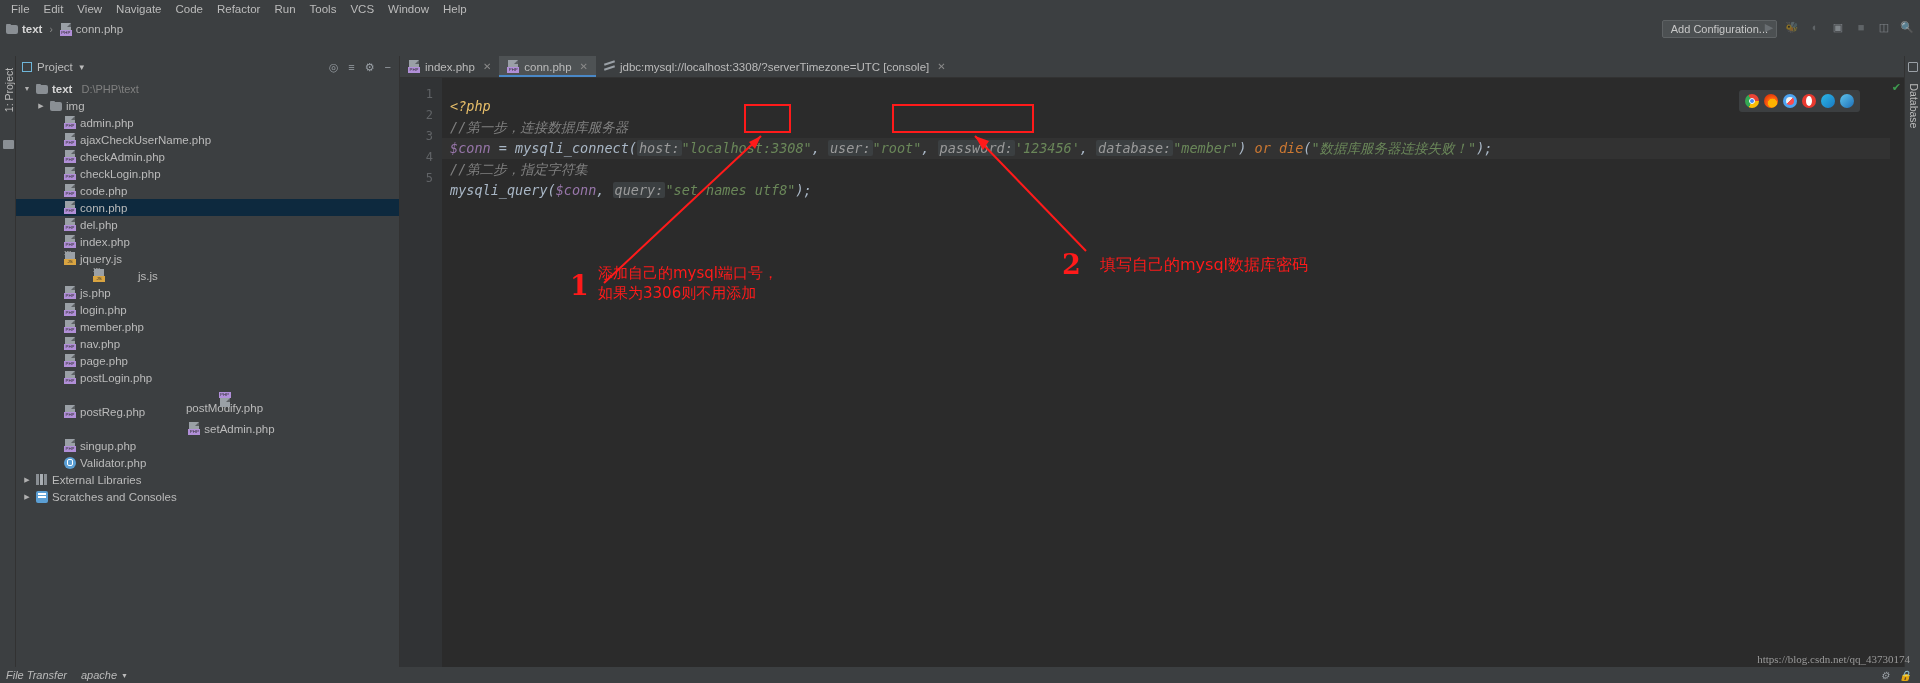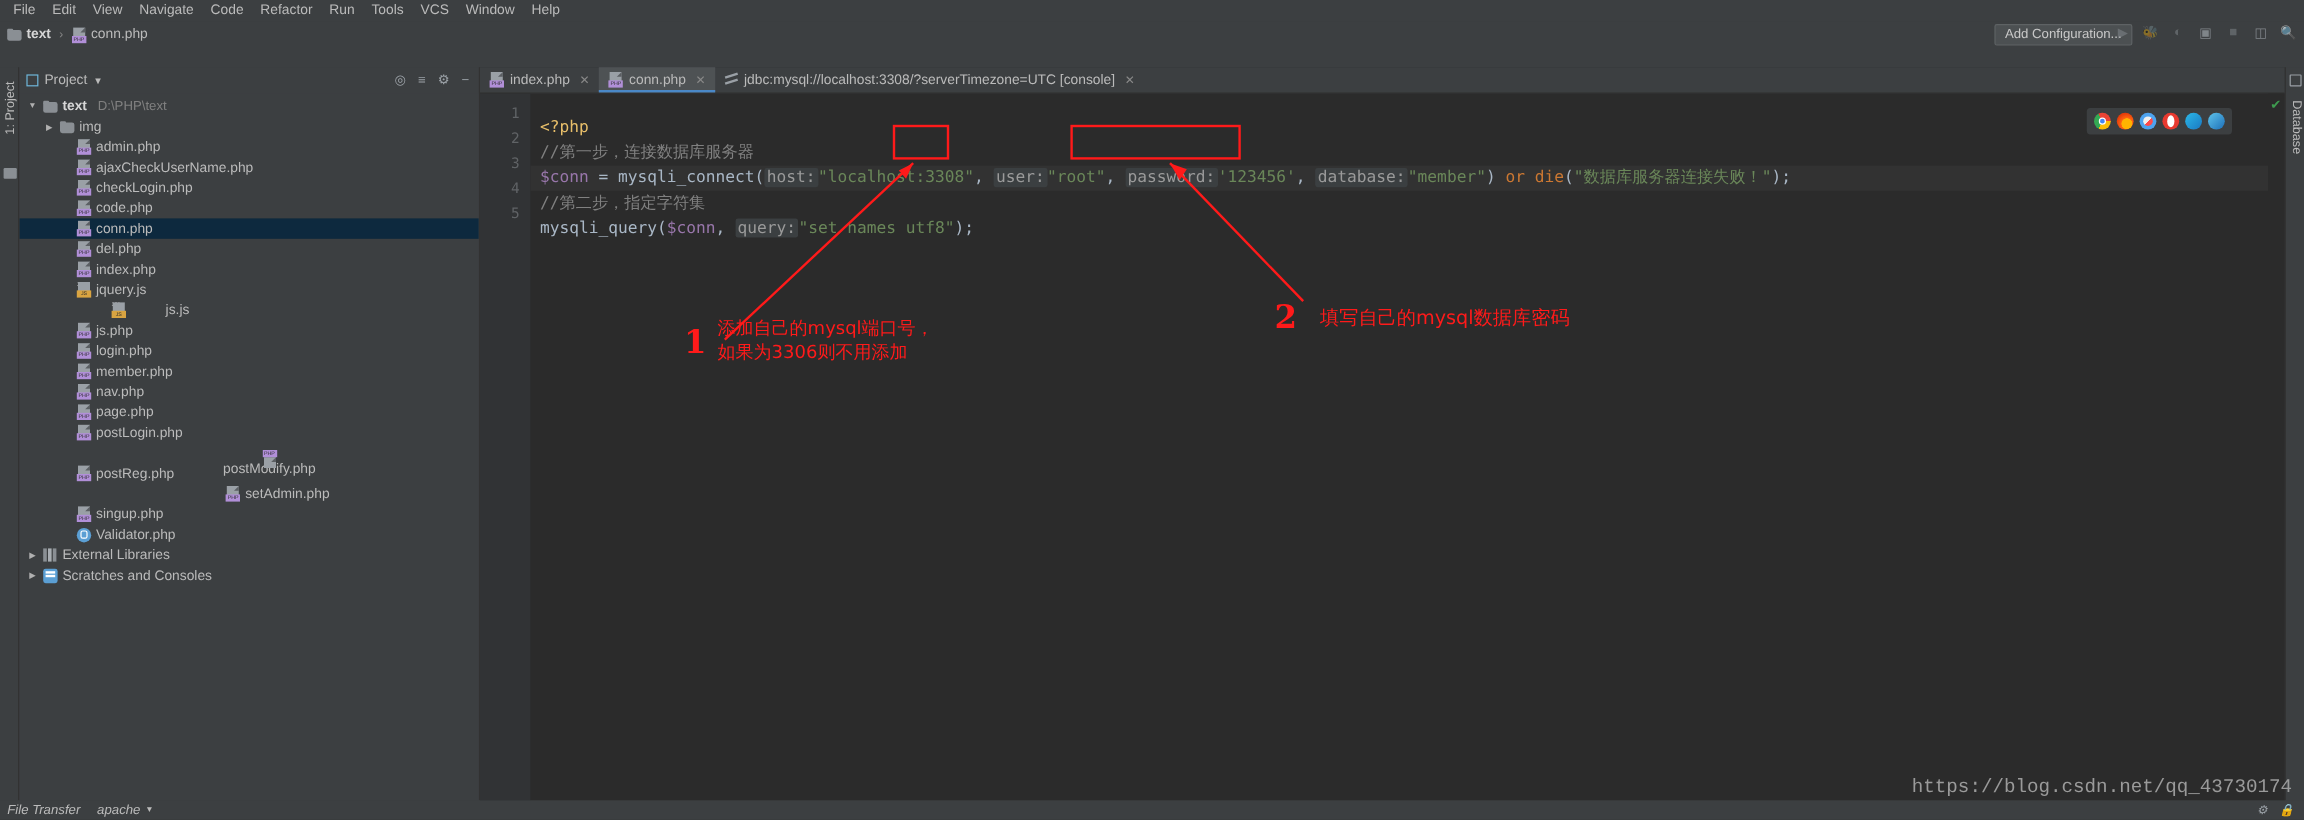--- a/index.html
+++ b/index.html
@@ -84,21 +84,21 @@
   .tab.active { background:#4e5254; }
   .tab.active:after { content:""; position:absolute; left:0; right:0; bottom:0; height:2px; background:#4a88c7; }
   .tab .x { color:#8a8a8a; font-size:10px; margin-left:3px; }
   .tab .db-ico { width:11px; height:11px; position:relative; display:inline-block; }
   .tab .db-ico:before { content:""; position:absolute; left:0; top:1px; width:11px; height:2px; background:#9aa0a6; transform:rotate(-18deg); }
   .tab .db-ico:after { content:""; position:absolute; left:0; top:6px; width:11px; height:2px; background:#9aa0a6; transform:rotate(-18deg); }
 
   .codearea { flex:1; background:#2b2b2b; position:relative; display:flex; }
   .gutter { width:42px; background:#313335; padding-top:6px; text-align:right; }
   .gutter div { height:21px; line-height:21px; color:#606366; font-size:12px; padding-right:9px; font-family:"DejaVu Sans Mono", monospace; }
-  .code { flex:1; padding-top:18px; position:relative; }
+  .code { flex:1; padding-top:18px; position:relative;font-style:italic; }
   .cline { height:21px; line-height:21px; font-family:"DejaVu Sans Mono", monospace; font-size:13.5px; white-space:pre; padding-left:8px; }
   .cline.hl { background:#323232; }
   .t-kw    { color:#cc7832; }
   .t-tag   { color:#e8bf6a; }
   .t-cmt   { color:#808080; }
   .t-var   { color:#9876aa; }
   .t-fn    { color:#a9b7c6; }
   .t-str   { color:#6a8759; }
   .t-op    { color:#a9b7c6; }
   .t-hint  { background:#3b3f41; color:#9a9a9a; border-radius:2px; padding:0 2px; }
@@ -126,21 +126,21 @@
   .rightstrip { width:16px; background:#3c3f41; border-left:1px solid #323232; position:relative; }
   .rightstrip .vtab { position:absolute; top:44px; left:-17px; width:52px; transform:rotate(90deg); font-size:10.5px; color:#bbbbbb; white-space:nowrap; text-align:center; }
   .rightstrip .ico { position:absolute; left:3px; top:6px; width:10px; height:10px; border:1.4px solid #9aa0a6; border-radius:1px; }
 
   
   .status { position:absolute; left:0; bottom:0; width:1920px; height:16px; background:#3c3f41; display:flex; align-items:center; font-size:11px; color:#bbbbbb; padding-left:6px;font-style:italic; }
   .status .chip { display:flex; align-items:center; gap:4px; }
   .status .caret { font-size:7px; color:#bbb; }
   .status .right { margin-left:auto; display:flex; align-items:center; gap:10px; padding-right:8px; }
   .status .gear { color:#9aa0a6; font-size:10px; }
-  .watermark { position:absolute; right:10px; bottom:18px; color:#9a9a9a; font-size:16px; font-family:Liberation Mono, monospace; }
+  .watermark { position:absolute; right:10px; bottom:18px; color:#9a9a9a; font-size:11px; font-family:Liberation Serif, serif; }
 </style>
 </head>
 <body>
 
 <div class="app">
 
   <div class="menubar">
     <div class="mi">File</div>
     <div class="mi">Edit</div>
     <div class="mi">View</div>
@@ -223,20 +223,28 @@
               <span class="tag">PHP</span>
             </span>
             <span class="lbl">ajaxCheckUserName.php</span>
           </div>
           <div class="trow" style="padding-left: 34px;">
             <span class="arrow blank">▶</span>
             <span class="php-ico">
               <span class="sheet"></span>
               <span class="tag">PHP</span>
             </span>
+            <span class="lbl">checkAdmin.php</span>
+          </div>
+          <div class="trow" style="padding-left: 34px;">
+            <span class="arrow blank">▶</span>
+            <span class="php-ico">
+              <span class="sheet"></span>
+              <span class="tag">PHP</span>
+            </span>
             <span class="lbl">checkLogin.php</span>
           </div>
           <div class="trow" style="padding-left: 34px;">
             <span class="arrow blank">▶</span>
             <span class="php-ico">
               <span class="sheet"></span>
               <span class="tag">PHP</span>
             </span>
             <span class="lbl">code.php</span>
           </div>

